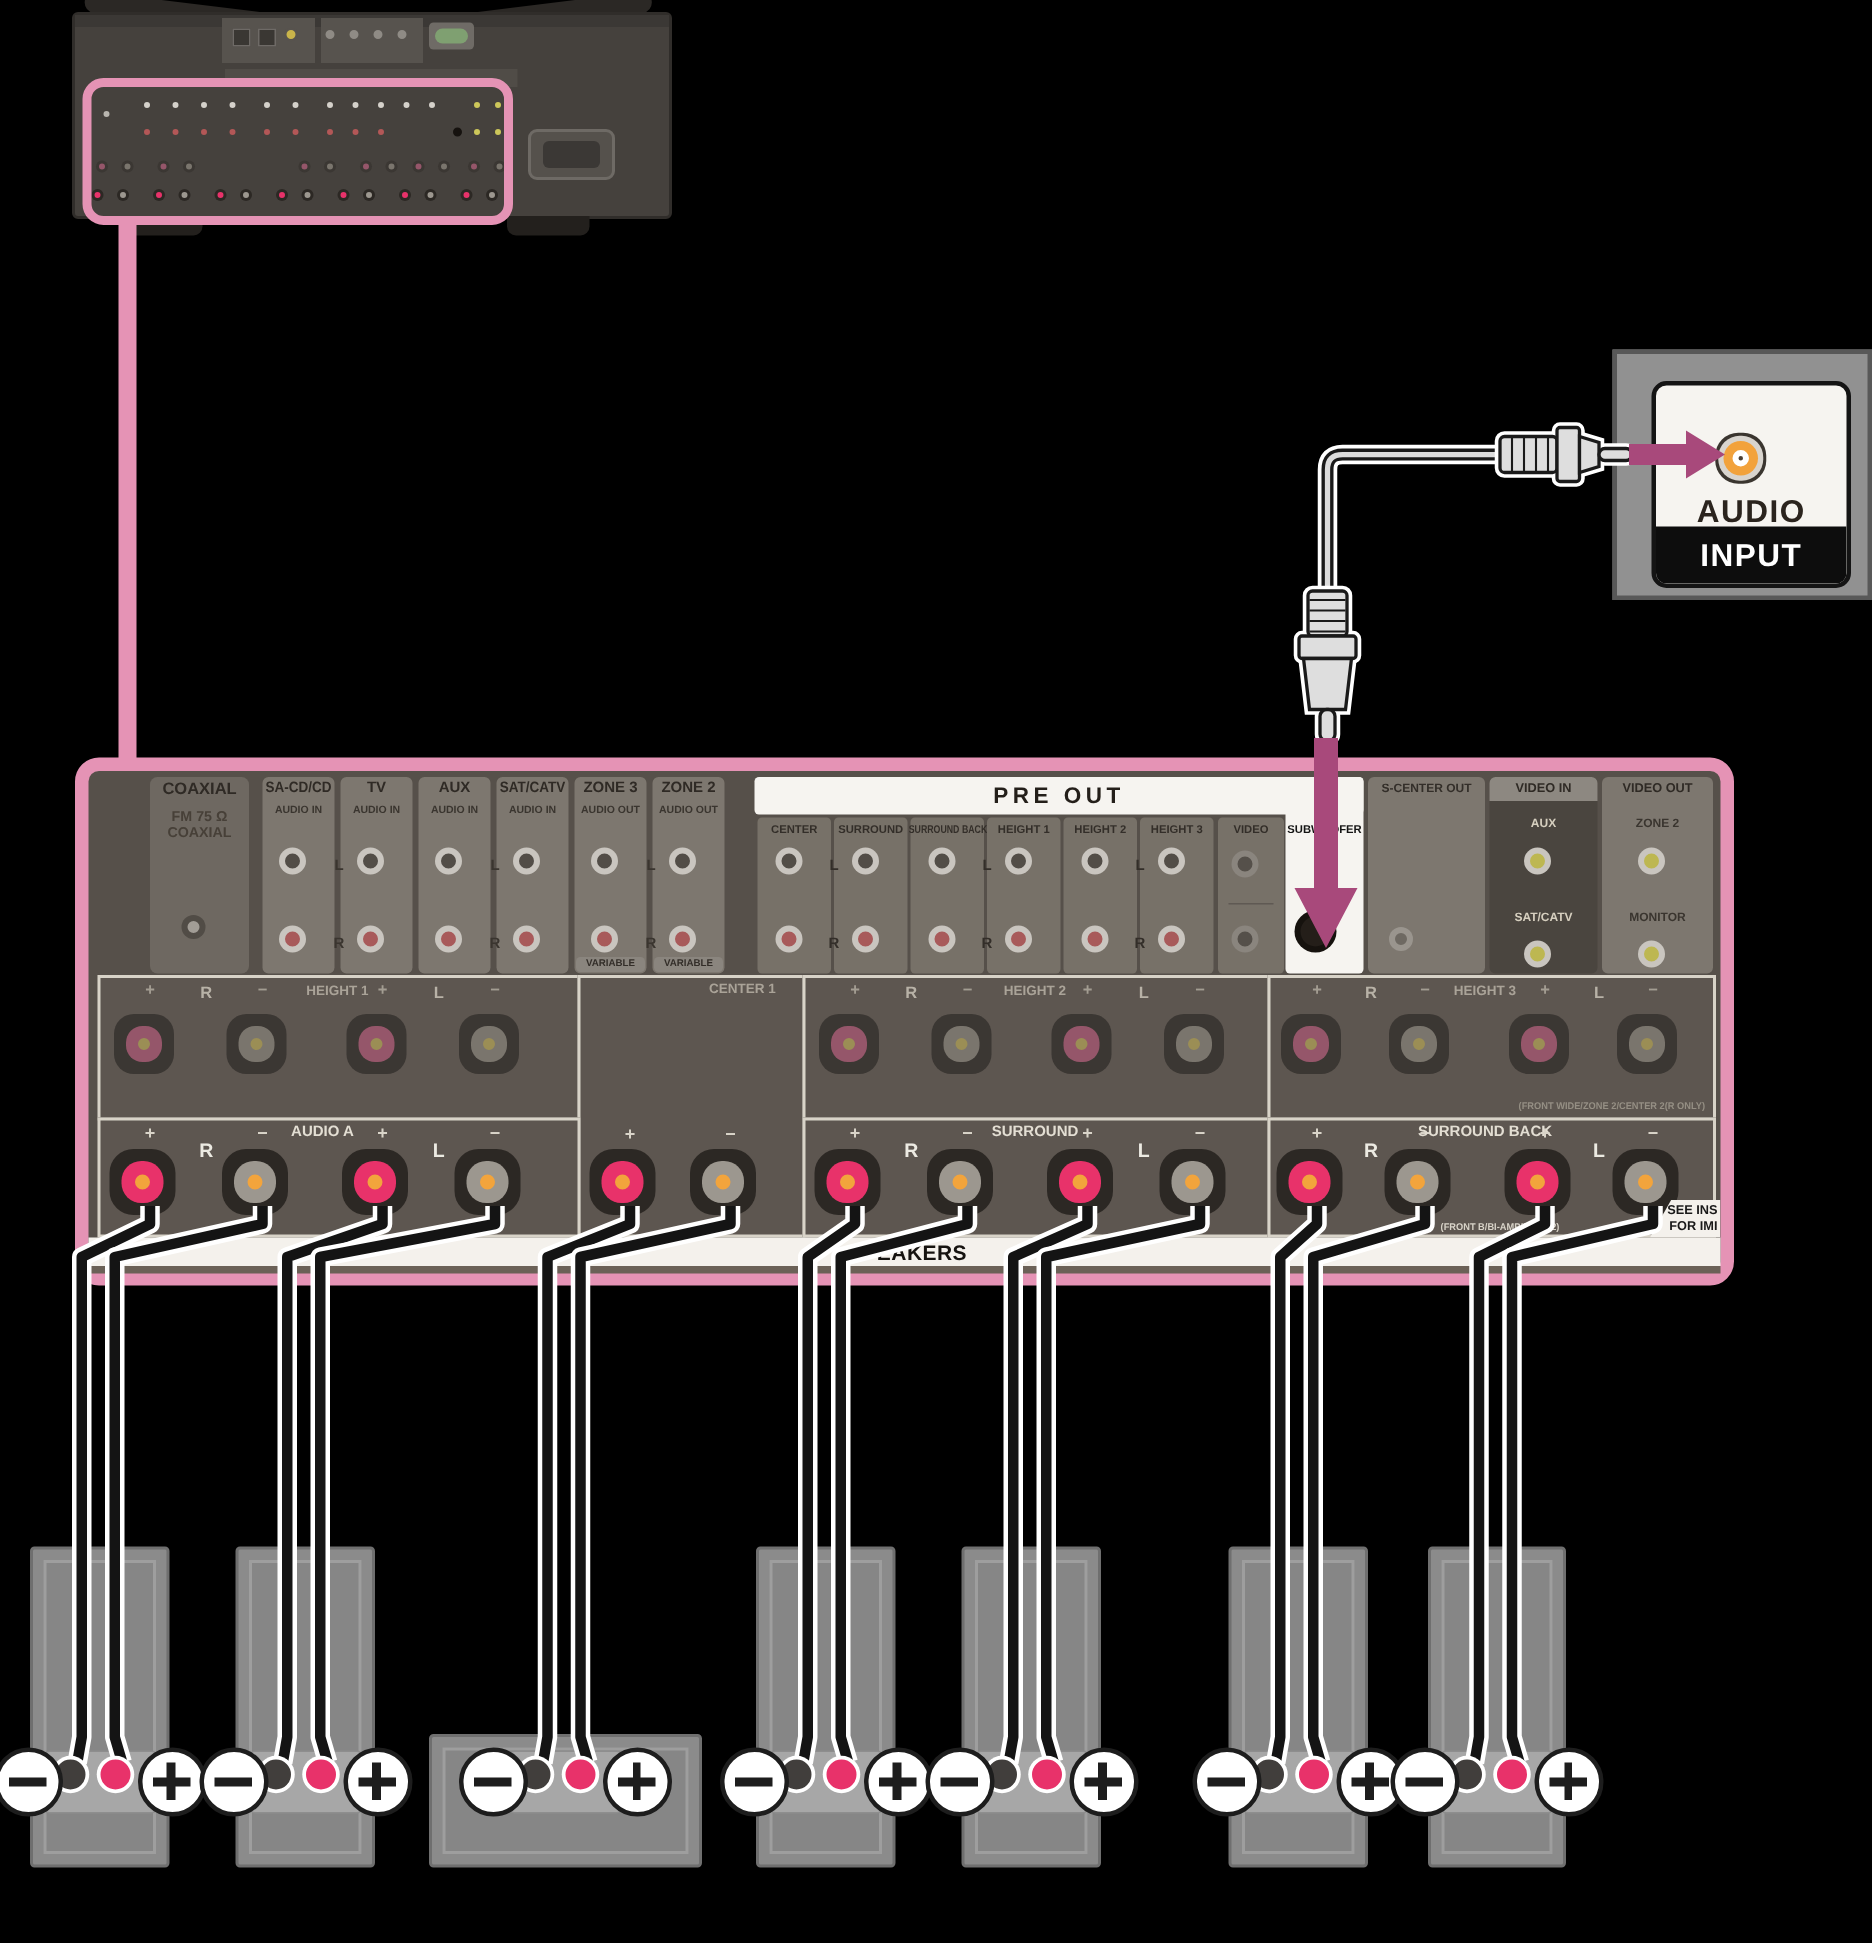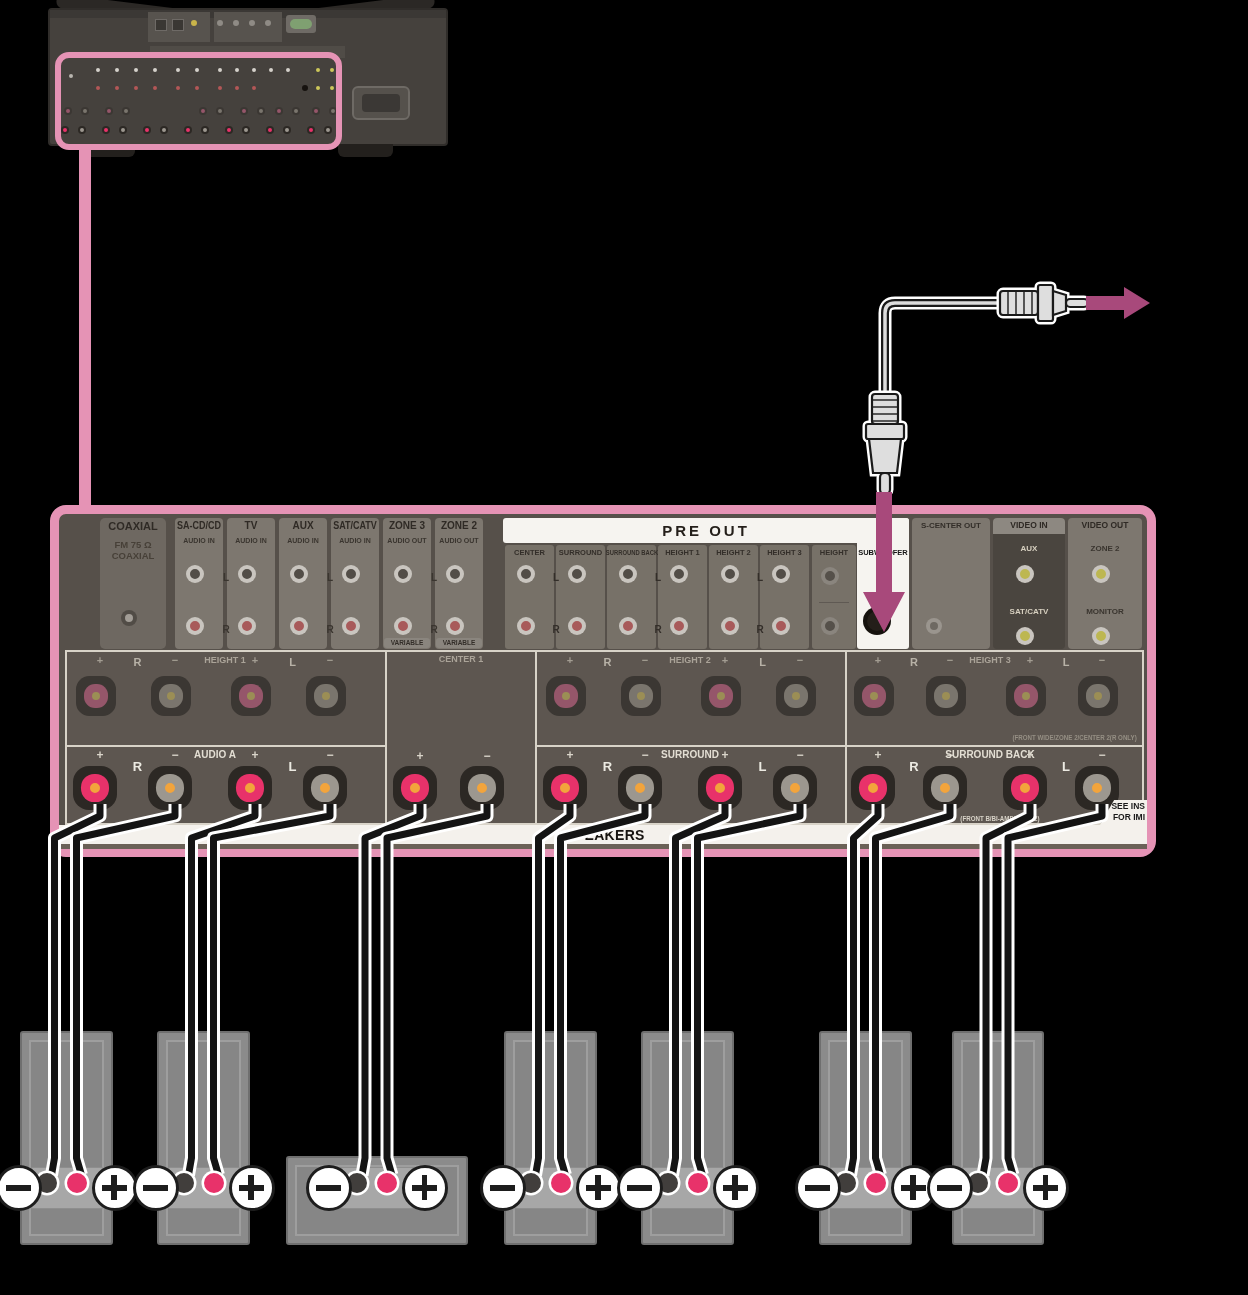--- a/index.html
+++ b/index.html
@@ -89,20 +89,30 @@
       <div class="abs" style="left: 227.4px; top: 128.4px; width: 4px; height: 4px; background: rgb(242, 164, 60); border: 2.6px solid rgb(232, 50, 106); border-radius: 50%; box-shadow: rgb(44, 40, 36) 0px 0px 0px 2px;"></div>
       <div class="abs" style="left: 244.4px; top: 128.4px; width: 4px; height: 4px; background: rgb(242, 164, 60); border: 2.6px solid rgb(156, 151, 143); border-radius: 50%; box-shadow: rgb(44, 40, 36) 0px 0px 0px 2px;"></div>
       <div class="abs" style="left: 268.4px; top: 128.4px; width: 4px; height: 4px; background: rgb(242, 164, 60); border: 2.6px solid rgb(232, 50, 106); border-radius: 50%; box-shadow: rgb(44, 40, 36) 0px 0px 0px 2px;"></div>
       <div class="abs" style="left: 285.4px; top: 128.4px; width: 4px; height: 4px; background: rgb(242, 164, 60); border: 2.6px solid rgb(156, 151, 143); border-radius: 50%; box-shadow: rgb(44, 40, 36) 0px 0px 0px 2px;"></div>
       <div class="abs" style="left: 309.4px; top: 128.4px; width: 4px; height: 4px; background: rgb(242, 164, 60); border: 2.6px solid rgb(232, 50, 106); border-radius: 50%; box-shadow: rgb(44, 40, 36) 0px 0px 0px 2px;"></div>
       <div class="abs" style="left: 326.4px; top: 128.4px; width: 4px; height: 4px; background: rgb(242, 164, 60); border: 2.6px solid rgb(156, 151, 143); border-radius: 50%; box-shadow: rgb(44, 40, 36) 0px 0px 0px 2px;"></div>
       <div class="abs" style="left: 55px; top: 52px; width: 287px; height: 98px; border: 6px solid rgb(229, 147, 181); border-radius: 14px;"></div>
     </div>
   <div id="pink-link-line" class="abs" style="left: 79px; top: 148px; width: 12px; height: 364px; background: rgb(229, 147, 181);"></div>
 
+  <div id="audio-input-box" class="abs" style="left:1075px;top:233px;width:173px;height:167px;background:#919191;border:3px solid #585858;">
+    <div class="aib-card">
+      <div id="aib-jack" class="abs"></div>
+      <div class="txt" style="left:50%;transform:translateX(-50%);top:74px;font-size:21px;color:#2b241e;letter-spacing:1px;">AUDIO</div>
+      <div class="aib-bottom">
+        <div class="txt" style="left:50%;transform:translateX(-50%);top:9px;font-size:21px;color:#ffffff;letter-spacing:1px;">INPUT</div>
+      </div>
+    <div class="abs" style="left: 50.5px; top: 42.5px; width: 11px; height: 11px; background: rgb(74, 64, 54); border: 4px solid rgb(255, 255, 255); border-radius: 50%; box-shadow: rgb(242, 162, 60) 0px 0px 0px 6px, rgb(216, 212, 206) 0px 0px 0px 9.5px, rgb(58, 53, 47) 0px 0px 0px 11.5px;"></div>
+      </div>
+  </div>
 
   <div id="panel-layer">
       <div class="abs" style="left: 50px; top: 505px; width: 1106px; height: 352px; background: rgb(86, 80, 74); border: 9px solid rgb(229, 147, 181); border-radius: 16px;"></div>
       <div class="abs" style="left: 100px; top: 518px; width: 66px; height: 131px; background: rgb(110, 104, 97); border-radius: 5px;"></div>
       <div class="txt" style="left: 133px; top: 521px; font-size: 11px; color: rgb(47, 42, 37); transform: translateX(-50%); font-weight: bold; letter-spacing: 0px;">COAXIAL</div>
       <div class="txt" style="left: 133px; top: 540px; font-size: 9.5px; color: rgb(71, 64, 56); transform: translateX(-50%); font-weight: bold; letter-spacing: 0px;">FM 75 Ω</div>
       <div class="txt" style="left: 133px; top: 551px; font-size: 9.5px; color: rgb(71, 64, 56); transform: translateX(-50%); font-weight: bold; letter-spacing: 0px;">COAXIAL</div>
       <div class="abs" style="left: 125px; top: 614px; width: 8px; height: 8px; background: rgb(81, 76, 70); border: 4px solid rgb(162, 157, 150); border-radius: 50%; box-shadow: rgb(81, 76, 70) 0px 0px 0px 4px;"></div>
       <div class="abs" style="left: 175px; top: 518px; width: 48px; height: 131px; background: rgb(125, 119, 111); border-radius: 4px;"></div>
       <div class="txt" style="left: 199px; top: 521px; font-size: 10px; color: rgb(47, 42, 37); transform: translateX(-50%) scaleX(0.9); font-weight: bold; letter-spacing: 0px;">SA-CD/CD</div>
@@ -171,21 +181,21 @@
       <div class="txt" style="left: 784.5px; top: 549px; font-size: 7.5px; color: rgb(51, 46, 41); transform: translateX(-50%) scaleX(1); font-weight: bold; letter-spacing: 0px;">HEIGHT 3</div>
       <div class="abs" style="left: 775.5px; top: 569px; width: 8px; height: 8px; background: rgb(170, 166, 160); border: 5px solid rgb(82, 77, 71); border-radius: 50%; box-shadow: rgb(201, 197, 191) 0px 0px 0px 4px;"></div>
       <div class="abs" style="left: 775.5px; top: 621px; width: 8px; height: 8px; background: rgb(67, 61, 55); border: 5px solid rgb(168, 90, 90); border-radius: 50%; box-shadow: rgb(201, 197, 191) 0px 0px 0px 4px;"></div>
       <div class="txt" style="left: 556px; top: 573px; font-size: 10px; color: rgb(51, 46, 41); transform: translateX(-50%); font-weight: bold; letter-spacing: 0px;">L</div>
       <div class="txt" style="left: 556px; top: 625px; font-size: 10px; color: rgb(51, 46, 41); transform: translateX(-50%); font-weight: bold; letter-spacing: 0px;">R</div>
       <div class="txt" style="left: 658px; top: 573px; font-size: 10px; color: rgb(51, 46, 41); transform: translateX(-50%); font-weight: bold; letter-spacing: 0px;">L</div>
       <div class="txt" style="left: 658px; top: 625px; font-size: 10px; color: rgb(51, 46, 41); transform: translateX(-50%); font-weight: bold; letter-spacing: 0px;">R</div>
       <div class="txt" style="left: 760px; top: 573px; font-size: 10px; color: rgb(51, 46, 41); transform: translateX(-50%); font-weight: bold; letter-spacing: 0px;">L</div>
       <div class="txt" style="left: 760px; top: 625px; font-size: 10px; color: rgb(51, 46, 41); transform: translateX(-50%); font-weight: bold; letter-spacing: 0px;">R</div>
       <div class="abs" style="left: 812px; top: 545px; width: 44px; height: 104px; background: rgb(119, 113, 104); border-radius: 3px;"></div>
-      <div class="txt" style="left: 834px; top: 549px; font-size: 7.5px; color: rgb(51, 46, 41); transform: translateX(-50%); font-weight: bold; letter-spacing: 0px;">HEIGHT</div>
+      <div class="txt" style="left: 834px; top: 549px; font-size: 7.5px; color: rgb(51, 46, 41); transform: translateX(-50%); font-weight: bold; letter-spacing: 0px;">VIDEO</div>
       <div class="abs" style="left: 825px; top: 571px; width: 8px; height: 8px; background: rgb(110, 105, 98); border: 5px solid rgb(85, 80, 74); border-radius: 50%; box-shadow: rgb(138, 133, 126) 0px 0px 0px 4px;"></div>
       <div class="abs" style="left: 819px; top: 602px; width: 30px; height: 1px; background: rgb(95, 89, 83);"></div>
       <div class="abs" style="left: 825px; top: 621px; width: 8px; height: 8px; background: rgb(110, 105, 98); border: 5px solid rgb(85, 80, 74); border-radius: 50%; box-shadow: rgb(138, 133, 126) 0px 0px 0px 4px;"></div>
       <div class="txt" style="left: 883px; top: 549px; font-size: 7.5px; color: rgb(20, 20, 20); transform: translateX(-50%); font-weight: bold; letter-spacing: 0px;">SUBWOOFER</div>
       <div class="abs" style="left: 867px; top: 611px; width: 12px; height: 12px; background: rgb(84, 74, 64); border: 10px solid rgb(36, 30, 25); border-radius: 50%; box-shadow: rgb(22, 18, 14) 0px 0px 0px 4px;"></div>
       <div class="abs" style="left: 912px; top: 518px; width: 78px; height: 131px; background: rgb(125, 119, 111); border-radius: 4px;"></div>
       <div class="txt" style="left: 951px; top: 522px; font-size: 8px; color: rgb(51, 46, 41); transform: translateX(-50%); font-weight: bold; letter-spacing: 0px;">S-CENTER OUT</div>
       <div class="abs" style="left: 930px; top: 622px; width: 8px; height: 8px; background: rgb(83, 78, 72); border: 4px solid rgb(110, 105, 98); border-radius: 50%; box-shadow: rgb(154, 149, 142) 0px 0px 0px 4px;"></div>
       <div class="abs" style="left: 993px; top: 518px; width: 72px; height: 131px; background: rgb(74, 69, 63); border-radius: 4px;"></div>
       <div class="abs" style="left: 993px; top: 518px; width: 72px; height: 16px; background: rgb(141, 136, 129); border-radius: 4px 4px 0px 0px;"></div>
@@ -211,21 +221,21 @@
       <div class="txt" style="left: 137.5px; top: 657px; font-size: 11px; color: rgb(184, 178, 167); transform: translateX(-50%); font-weight: bold; letter-spacing: 0px;">R</div>
       <div class="txt" style="left: 175px; top: 655px; font-size: 11px; color: rgb(163, 157, 146); transform: translateX(-50%); font-weight: bold; letter-spacing: 0px;">−</div>
       <div class="txt" style="left: 225px; top: 656px; font-size: 9px; color: rgb(170, 163, 152); transform: translateX(-50%); font-weight: bold; letter-spacing: 0px;">HEIGHT 1</div>
       <div class="txt" style="left: 255px; top: 655px; font-size: 11px; color: rgb(163, 157, 146); transform: translateX(-50%); font-weight: bold; letter-spacing: 0px;">+</div>
       <div class="txt" style="left: 292.5px; top: 657px; font-size: 11px; color: rgb(184, 178, 167); transform: translateX(-50%); font-weight: bold; letter-spacing: 0px;">L</div>
       <div class="txt" style="left: 330px; top: 655px; font-size: 11px; color: rgb(163, 157, 146); transform: translateX(-50%); font-weight: bold; letter-spacing: 0px;">−</div>
       <div class="abs" style="left: 92px; top: 692px; width: 8px; height: 8px; background: rgb(126, 74, 86); border: 4px solid rgb(155, 142, 85); border-radius: 50%; box-shadow: rgb(149, 86, 106) 0px 0px 0px 8px, rgb(59, 55, 51) 0px 0px 0px 16px;"></div>
       <div class="abs" style="left: 167px; top: 692px; width: 8px; height: 8px; background: rgb(107, 102, 95); border: 4px solid rgb(155, 142, 85); border-radius: 50%; box-shadow: rgb(122, 117, 109) 0px 0px 0px 8px, rgb(59, 55, 51) 0px 0px 0px 16px;"></div>
       <div class="abs" style="left: 247px; top: 692px; width: 8px; height: 8px; background: rgb(126, 74, 86); border: 4px solid rgb(155, 142, 85); border-radius: 50%; box-shadow: rgb(149, 86, 106) 0px 0px 0px 8px, rgb(59, 55, 51) 0px 0px 0px 16px;"></div>
       <div class="abs" style="left: 322px; top: 692px; width: 8px; height: 8px; background: rgb(107, 102, 95); border: 4px solid rgb(155, 142, 85); border-radius: 50%; box-shadow: rgb(122, 117, 109) 0px 0px 0px 8px, rgb(59, 55, 51) 0px 0px 0px 16px;"></div>
-      <div class="txt" style="left: 453px; top: 655px; font-size: 9px; color: rgb(170, 163, 152); transform: translateX(-50%); font-weight: bold; letter-spacing: 0px; padding-left: 16px;">CENTER 1</div>
+      <div class="txt" style="left: 487px; top: 655px; font-size: 9px; color: rgb(170, 163, 152); transform: translateX(-50%); font-weight: bold; letter-spacing: 0px; padding-left: 16px;">CENTER 1</div>
       <div class="txt" style="left: 570px; top: 655px; font-size: 11px; color: rgb(163, 157, 146); transform: translateX(-50%); font-weight: bold; letter-spacing: 0px;">+</div>
       <div class="txt" style="left: 607.5px; top: 657px; font-size: 11px; color: rgb(184, 178, 167); transform: translateX(-50%); font-weight: bold; letter-spacing: 0px;">R</div>
       <div class="txt" style="left: 645px; top: 655px; font-size: 11px; color: rgb(163, 157, 146); transform: translateX(-50%); font-weight: bold; letter-spacing: 0px;">−</div>
       <div class="txt" style="left: 690px; top: 656px; font-size: 9px; color: rgb(170, 163, 152); transform: translateX(-50%); font-weight: bold; letter-spacing: 0px;">HEIGHT 2</div>
       <div class="txt" style="left: 725px; top: 655px; font-size: 11px; color: rgb(163, 157, 146); transform: translateX(-50%); font-weight: bold; letter-spacing: 0px;">+</div>
       <div class="txt" style="left: 762.5px; top: 657px; font-size: 11px; color: rgb(184, 178, 167); transform: translateX(-50%); font-weight: bold; letter-spacing: 0px;">L</div>
       <div class="txt" style="left: 800px; top: 655px; font-size: 11px; color: rgb(163, 157, 146); transform: translateX(-50%); font-weight: bold; letter-spacing: 0px;">−</div>
       <div class="abs" style="left: 562px; top: 692px; width: 8px; height: 8px; background: rgb(126, 74, 86); border: 4px solid rgb(155, 142, 85); border-radius: 50%; box-shadow: rgb(149, 86, 106) 0px 0px 0px 8px, rgb(59, 55, 51) 0px 0px 0px 16px;"></div>
       <div class="abs" style="left: 637px; top: 692px; width: 8px; height: 8px; background: rgb(107, 102, 95); border: 4px solid rgb(155, 142, 85); border-radius: 50%; box-shadow: rgb(122, 117, 109) 0px 0px 0px 8px, rgb(59, 55, 51) 0px 0px 0px 16px;"></div>
       <div class="abs" style="left: 717px; top: 692px; width: 8px; height: 8px; background: rgb(126, 74, 86); border: 4px solid rgb(155, 142, 85); border-radius: 50%; box-shadow: rgb(149, 86, 106) 0px 0px 0px 8px, rgb(59, 55, 51) 0px 0px 0px 16px;"></div>

